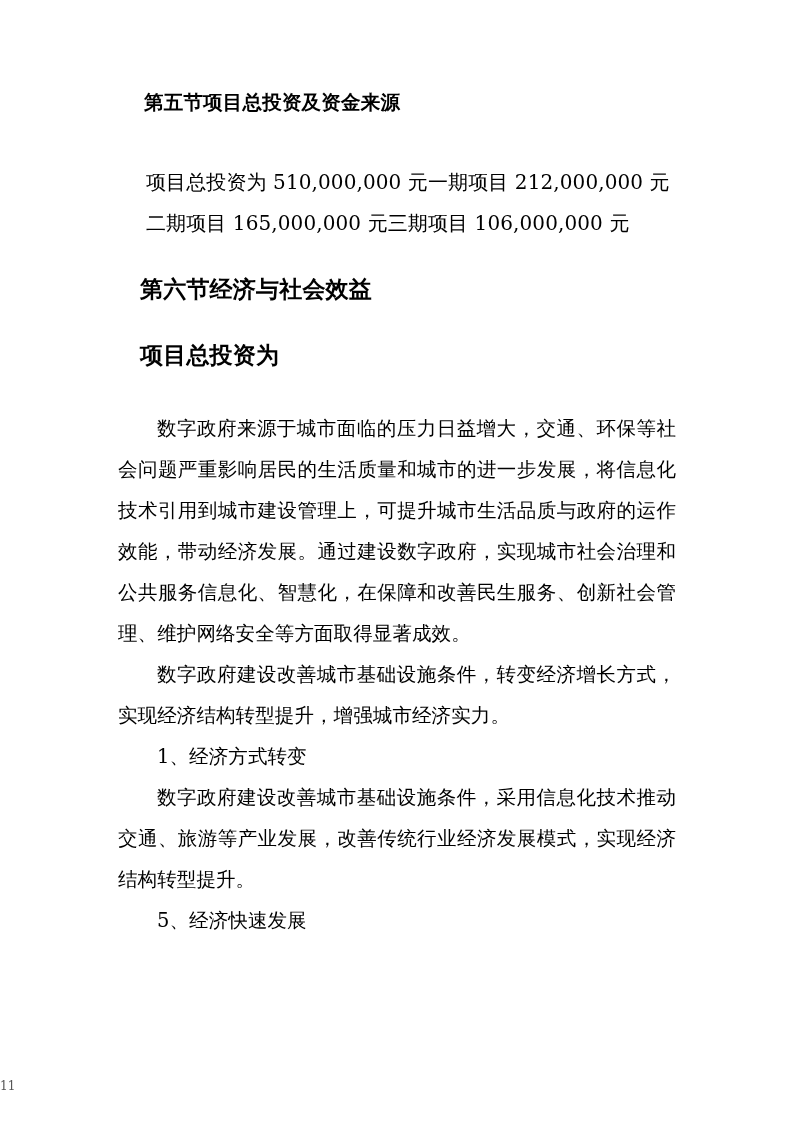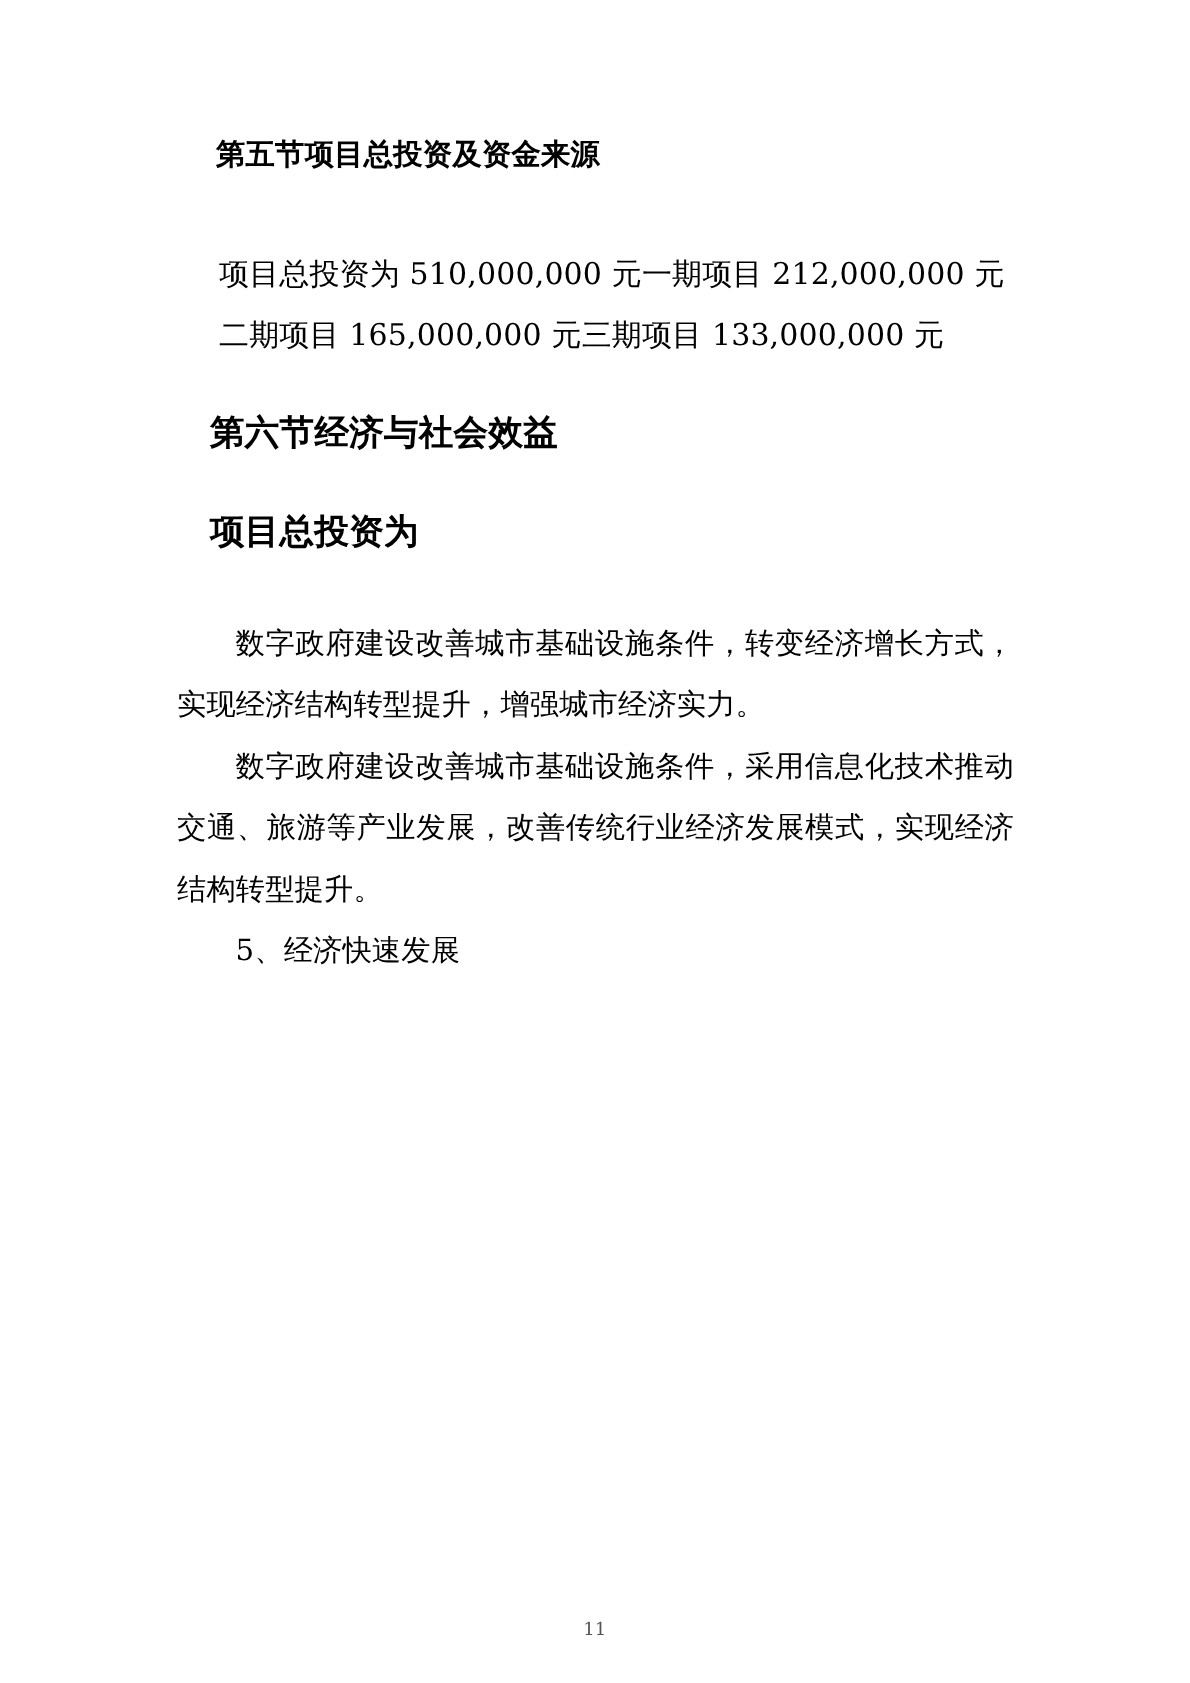--- a/index.html
+++ b/index.html
@@ -88,55 +88,57 @@
   .sp-b { height: 30px; }
   .sp-c { height: 36px; }
   .sp-d { height: 38px; }
 
   
   .page-number {
     position: absolute;
     left: 0;
     top: 1079px;
     width: 793px;
-    text-align: center;
+    text-align: left;
     font-size: 12px;
     line-height: 14px;
     color: #555555;
     font-family: "DejaVu Serif", "Liberation Serif", serif;
   }
 </style>
 </head>
 <body>
 
 <div class="page">
 
   <div class="content">
 
     <h1 class="h-section">第五节项目总投资及资金来源</h1>
 
     <div class="sp-a"></div>
 
     <p class="figure-line">项目总投资为 510,000,000 元一期项目 212,000,000 元</p>
 
-    <p class="figure-line">二期项目 165,000,000 元三期项目 133,000,000 元</p>
+    <p class="figure-line">二期项目 165,000,000 元三期项目 106,000,000 元</p>
 
     <div class="sp-b"></div>
 
     <h2 class="h-sub">第六节经济与社会效益</h2>
 
     <div class="sp-c"></div>
 
     <h3 class="h-sub">项目总投资为</h3>
 
     <div class="sp-d"></div>
 
+    <p class="para">数字政府来源于城市面临的压力日益增大，交通、环保等社会问题严重影响居民的生活质量和城市的进一步发展，将信息化技术引用到城市建设管理上，可提升城市生活品质与政府的运作效能，带动经济发展。通过建设数字政府，实现城市社会治理和公共服务信息化、智慧化，在保障和改善民生服务、创新社会管理、维护网络安全等方面取得显著成效。</p>
 
     <p class="para">数字政府建设改善城市基础设施条件，转变经济增长方式，实现经济结构转型提升，增强城市经济实力。</p>
 
+    <p class="numbered">1、经济方式转变</p>
 
     <p class="para">数字政府建设改善城市基础设施条件，采用信息化技术推动交通、旅游等产业发展，改善传统行业经济发展模式，实现经济结构转型提升。</p>
 
     <p class="numbered">5、经济快速发展</p>
 
 
   </div>
 
   <div class="page-number">11</div>
 

